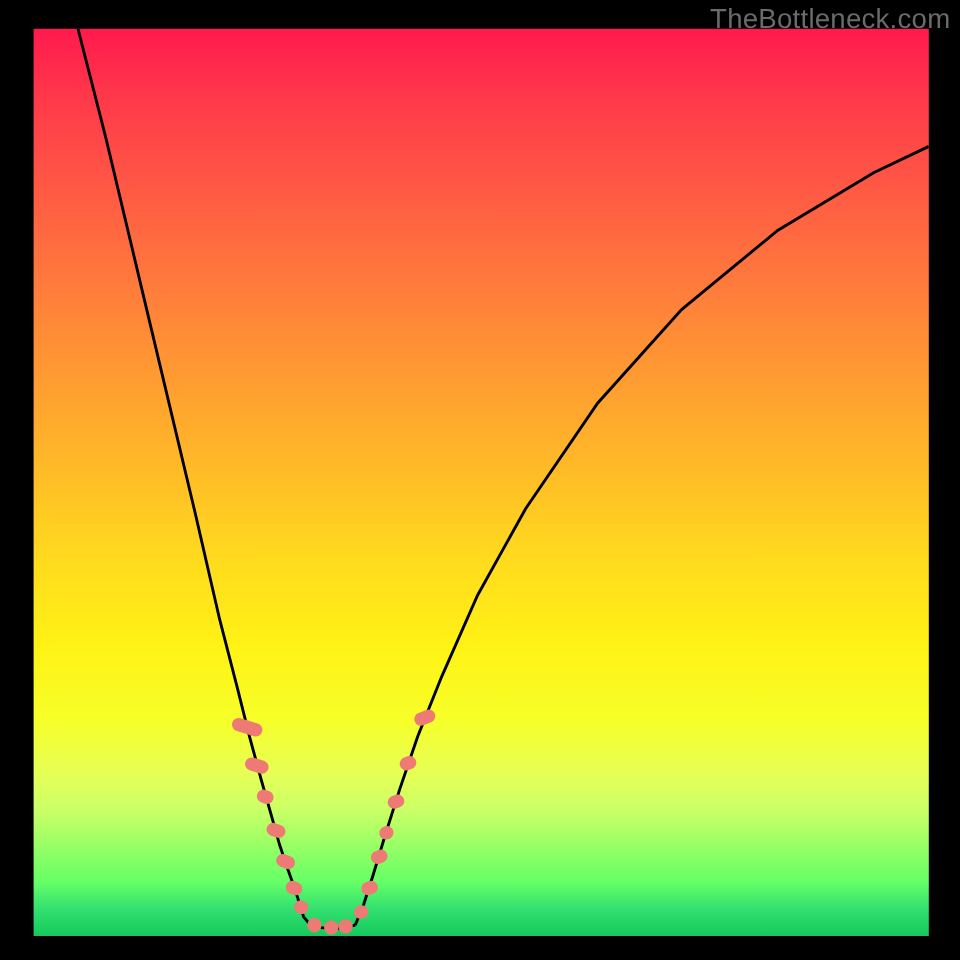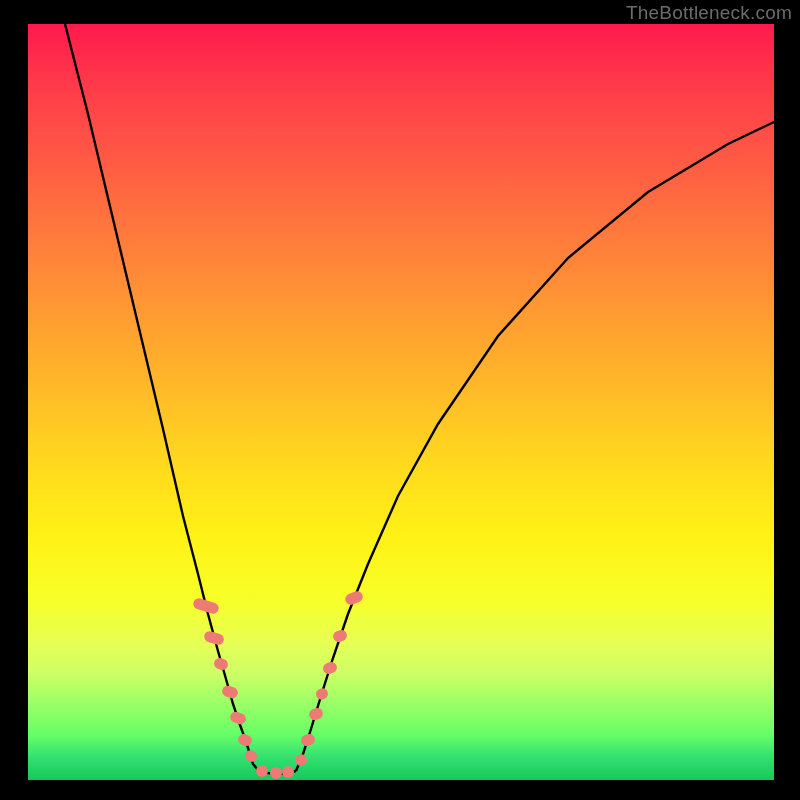--- a/index.html
+++ b/index.html
@@ -31,21 +31,21 @@
       #99ff66 90%,
       #66ff66 94%,
       #33e070 97%,
       #14c95a 100%);
   }
   .watermark {
     position: absolute;
     top: 2px;
     right: 8px;
     font-family: Arial, Helvetica, sans-serif;
-    font-size: 19px;
+    font-size: 23px;
     color: #6b6b6b;
     font-weight: 500;
     letter-spacing: 0.2px;
   }
   svg.overlay {
     position: absolute;
     left: 28px;
     top: 24px;
     width: 746px;
     height: 756px;

